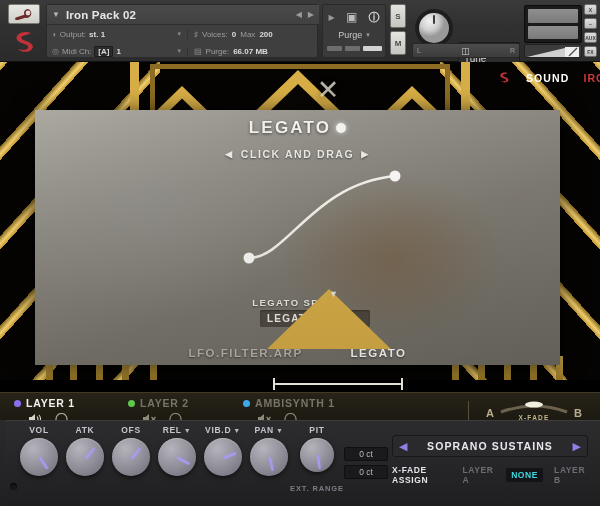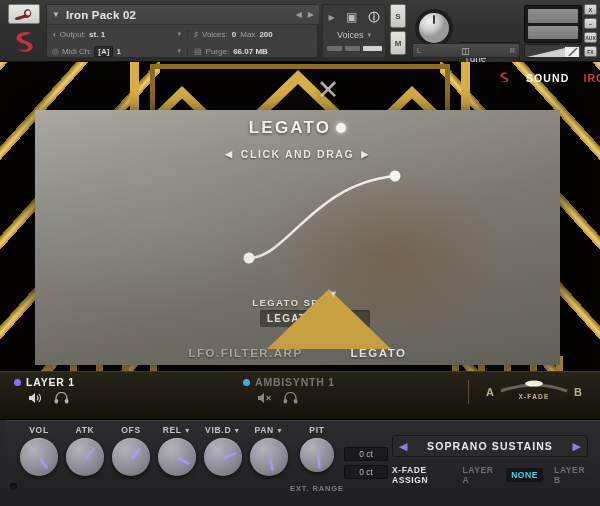--- a/index.html
+++ b/index.html
@@ -242,21 +242,21 @@
   }
   .lp-tab {
     font-size: 11.5px; font-weight: bold; letter-spacing: 1.5px;
     text-shadow: 0 1px 2px rgba(0,0,0,.5);
   }
   .lp-tab.off { color: #b9b6ad; }
   .lp-tab.on  { color: #fbfaf6; }
 
   
   .layer-bar {
-    position: absolute; left: 0; top: 371px; width: 600px; height: 48px;
+    position: absolute; left: 0; top: 392px; width: 600px; height: 48px;
     background: linear-gradient(#272318, #1d1a12 55%, #131009);
     border-top: 1px solid #423a24;
   }
   .layer-cell {
     position: absolute; top: 0; height: 40px;
     display: flex; flex-direction: column; align-items: flex-start;
     padding-top: 4px;
   }
   .layer-head { display: flex; align-items: center; gap: 5px; }
   .layer-dot { width: 7px; height: 7px; border-radius: 50%; }
@@ -410,21 +410,21 @@
       </div>
     </div>
 
     <div class="k-purge">
       <div class="k-purge-icons">
         <span style="color:#9a9a9a;font-size:8px;">▶</span>
         <span style="color:#bdbdbd;font-size:12px;">▣</span>
         <span style="color:#d8d8d8;font-size:11px;font-weight:bold;">ⓘ</span>
       </div>
       <div class="k-purge-lbl">
-        <span>Voices</span>
+        <span>Purge</span>
         <span style="font-size:7px;color:#999;">▾</span>
       </div>
       <div class="k-purge-bars">
         <i></i>
           <i></i>
           <i class="wide"></i>
       </div>
     </div>
 
     <div class="k-sm-btns">
@@ -567,39 +567,56 @@
           <path d="M9 3.5a4 4 0 0 1 0 5M11 2a6.5 6.5 0 0 1 0 8" stroke="#d8d4c6" stroke-width="1.1" fill="none"></path>
         </svg>
         <svg width="15" height="12" viewBox="0 0 15 12">
           <path d="M2 8V6a5.5 5.5 0 0 1 11 0v2" stroke="#b4ae9c" stroke-width="1.2" fill="none"></path>
           <rect x="0.6" y="7" width="3.6" height="4.4" rx="1.6" fill="#b4ae9c"></rect>
           <rect x="10.8" y="7" width="3.6" height="4.4" rx="1.6" fill="#b4ae9c"></rect>
         </svg>
       </div>
     </div>
 
-
-    <div class="layer-cell" style="left:243px">
+    <div class="layer-cell" style="left:128px">
       <div class="layer-head">
-        <span class="layer-dot" style="background:#3fa8e8"></span>
-        <span class="layer-name off">AMBISYNTH 1</span>
+        <span class="layer-dot" style="background:#5ec84e"></span>
+        <span class="layer-name off">LAYER 2</span>
       </div>
       <div class="layer-icons">
         <svg width="15" height="12" viewBox="0 0 15 12">
           <path d="M1 4h2.5L7 1v10L3.5 8H1z" fill="#8e8879"></path>
           <path d="M9.5 4l4 4M13.5 4l-4 4" stroke="#8e8879" stroke-width="1.2"></path>
         </svg>
         <svg width="15" height="12" viewBox="0 0 15 12">
           <path d="M2 8V6a5.5 5.5 0 0 1 11 0v2" stroke="#8e8879" stroke-width="1.2" fill="none"></path>
           <rect x="0.6" y="7" width="3.6" height="4.4" rx="1.6" fill="#8e8879"></rect>
           <rect x="10.8" y="7" width="3.6" height="4.4" rx="1.6" fill="#8e8879"></rect>
         </svg>
       </div>
     </div>
 
+    <div class="layer-cell" style="left:243px">
+      <div class="layer-head">
+        <span class="layer-dot" style="background:#3fa8e8"></span>
+        <span class="layer-name off">AMBISYNTH 1</span>
+      </div>
+      <div class="layer-icons">
+        <svg width="15" height="12" viewBox="0 0 15 12">
+          <path d="M1 4h2.5L7 1v10L3.5 8H1z" fill="#8e8879"></path>
+          <path d="M9.5 4l4 4M13.5 4l-4 4" stroke="#8e8879" stroke-width="1.2"></path>
+        </svg>
+        <svg width="15" height="12" viewBox="0 0 15 12">
+          <path d="M2 8V6a5.5 5.5 0 0 1 11 0v2" stroke="#8e8879" stroke-width="1.2" fill="none"></path>
+          <rect x="0.6" y="7" width="3.6" height="4.4" rx="1.6" fill="#8e8879"></rect>
+          <rect x="10.8" y="7" width="3.6" height="4.4" rx="1.6" fill="#8e8879"></rect>
+        </svg>
+      </div>
+    </div>
+
 
     <div class="xf-div"></div>
 
     <div class="xfade-wrap">
       <span class="xf-ab">A</span>
       <div class="xf-slider">
         <svg width="72" height="30" viewBox="0 0 72 30">
           <path d="M3 14 Q36 2 69 14" stroke="#6b6250" stroke-width="3" fill="none"></path>
           <ellipse cx="36" cy="6.6" rx="9" ry="3" fill="#f3eedd"></ellipse>
         </svg>

